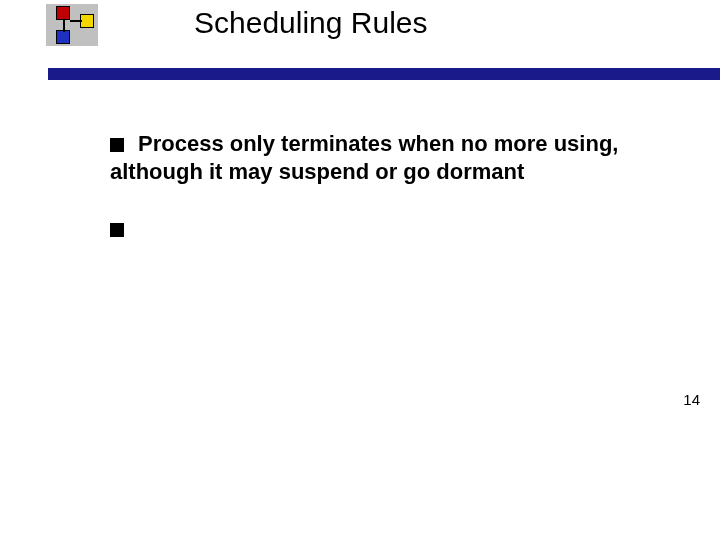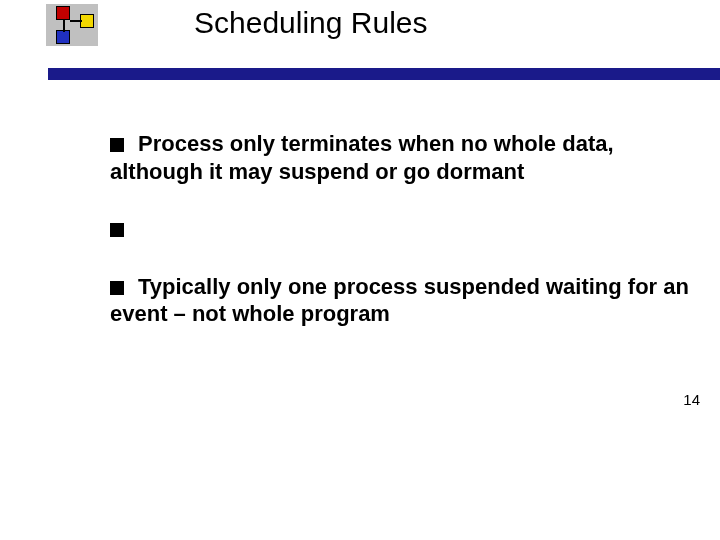--- a/index.html
+++ b/index.html
@@ -98,25 +98,22 @@
     <div class="line" style="left:17px; top:16px; width:2px; height:12px;"></div>
     <div class="line" style="left:24px; top:16px; width:12px; height:2px;"></div>
   </div>
 
   <div class="title">Scheduling Rules</div>
 
   <div class="hr"></div>
 
   <div class="body">
     <div class="item">
-      <span class="bullet"></span><span>Process only terminates when no whole data, although it may suspend or go dormant</span>
+      <span class="bullet"></span><span>Process only terminates when no more using, although it may suspend or go dormant</span>
     </div>
     <div class="item">
       <span class="bullet"></span>
-    </div>
-    <div class="item">
-      <span class="bullet"></span><span>Typically only one process suspended  waiting for an event – not whole program</span>
     </div>
   </div>
 
   <div class="pageno">14</div>
 
 </div>
 
 </body></html>

